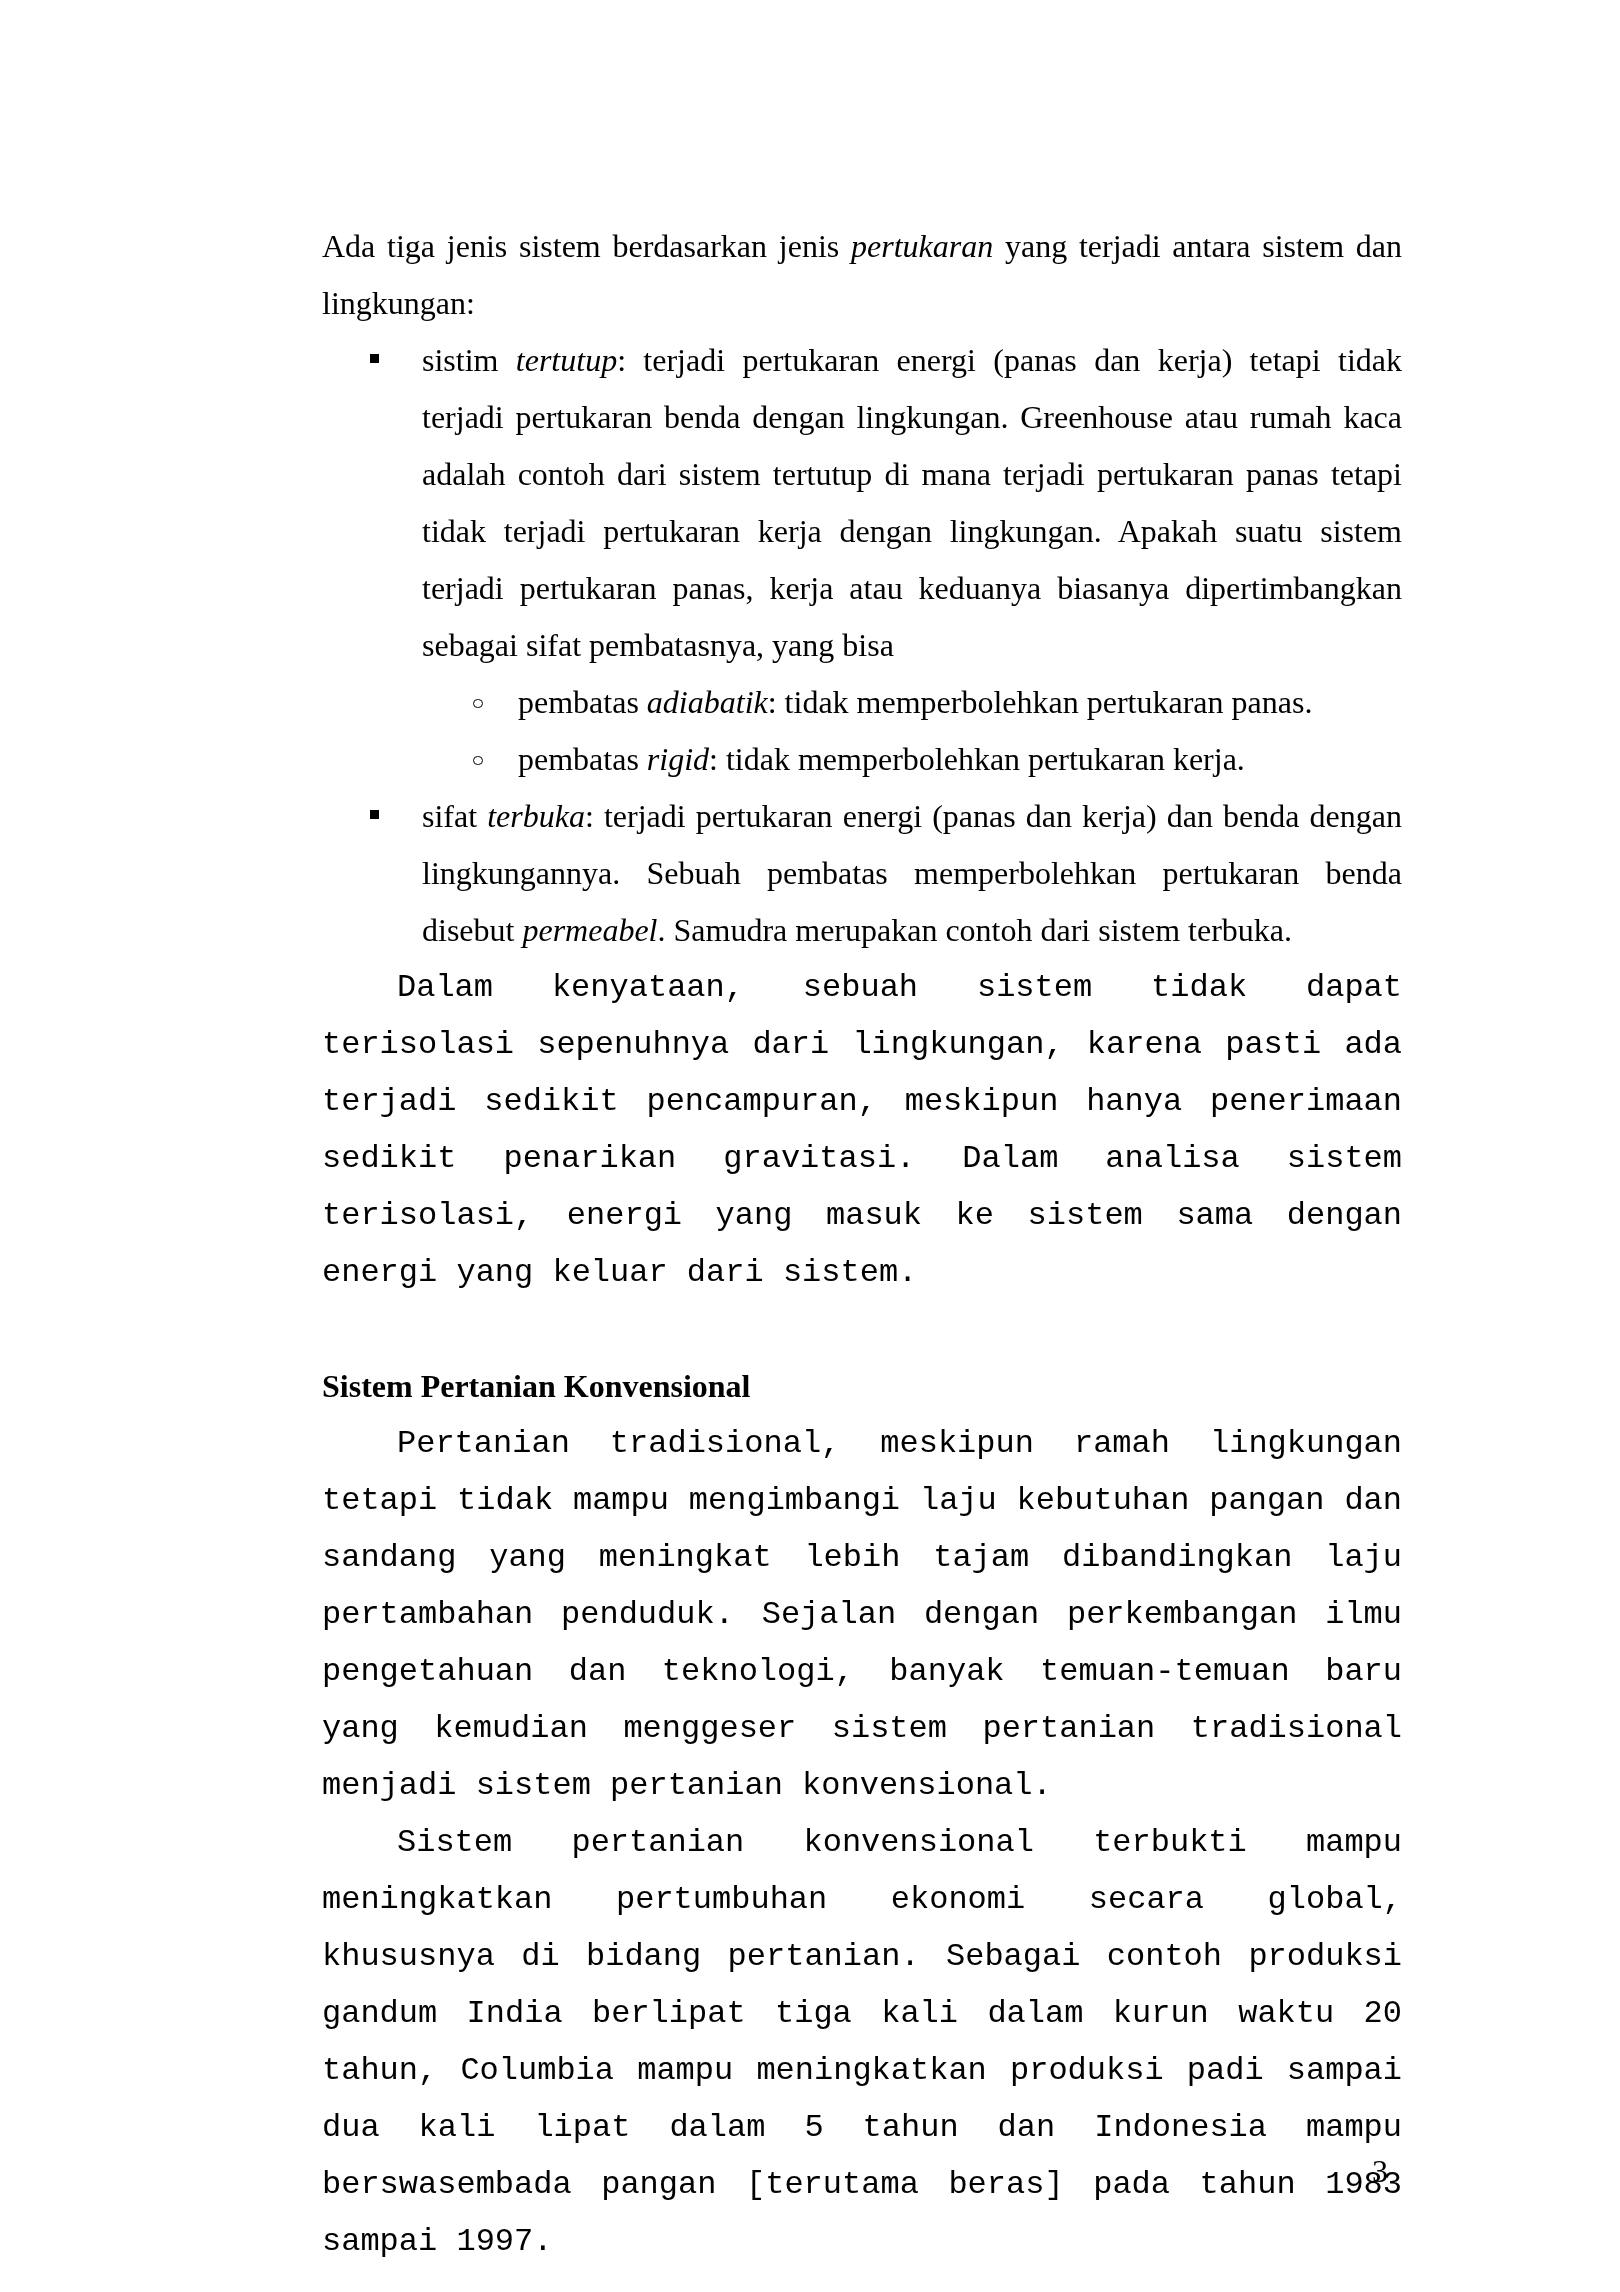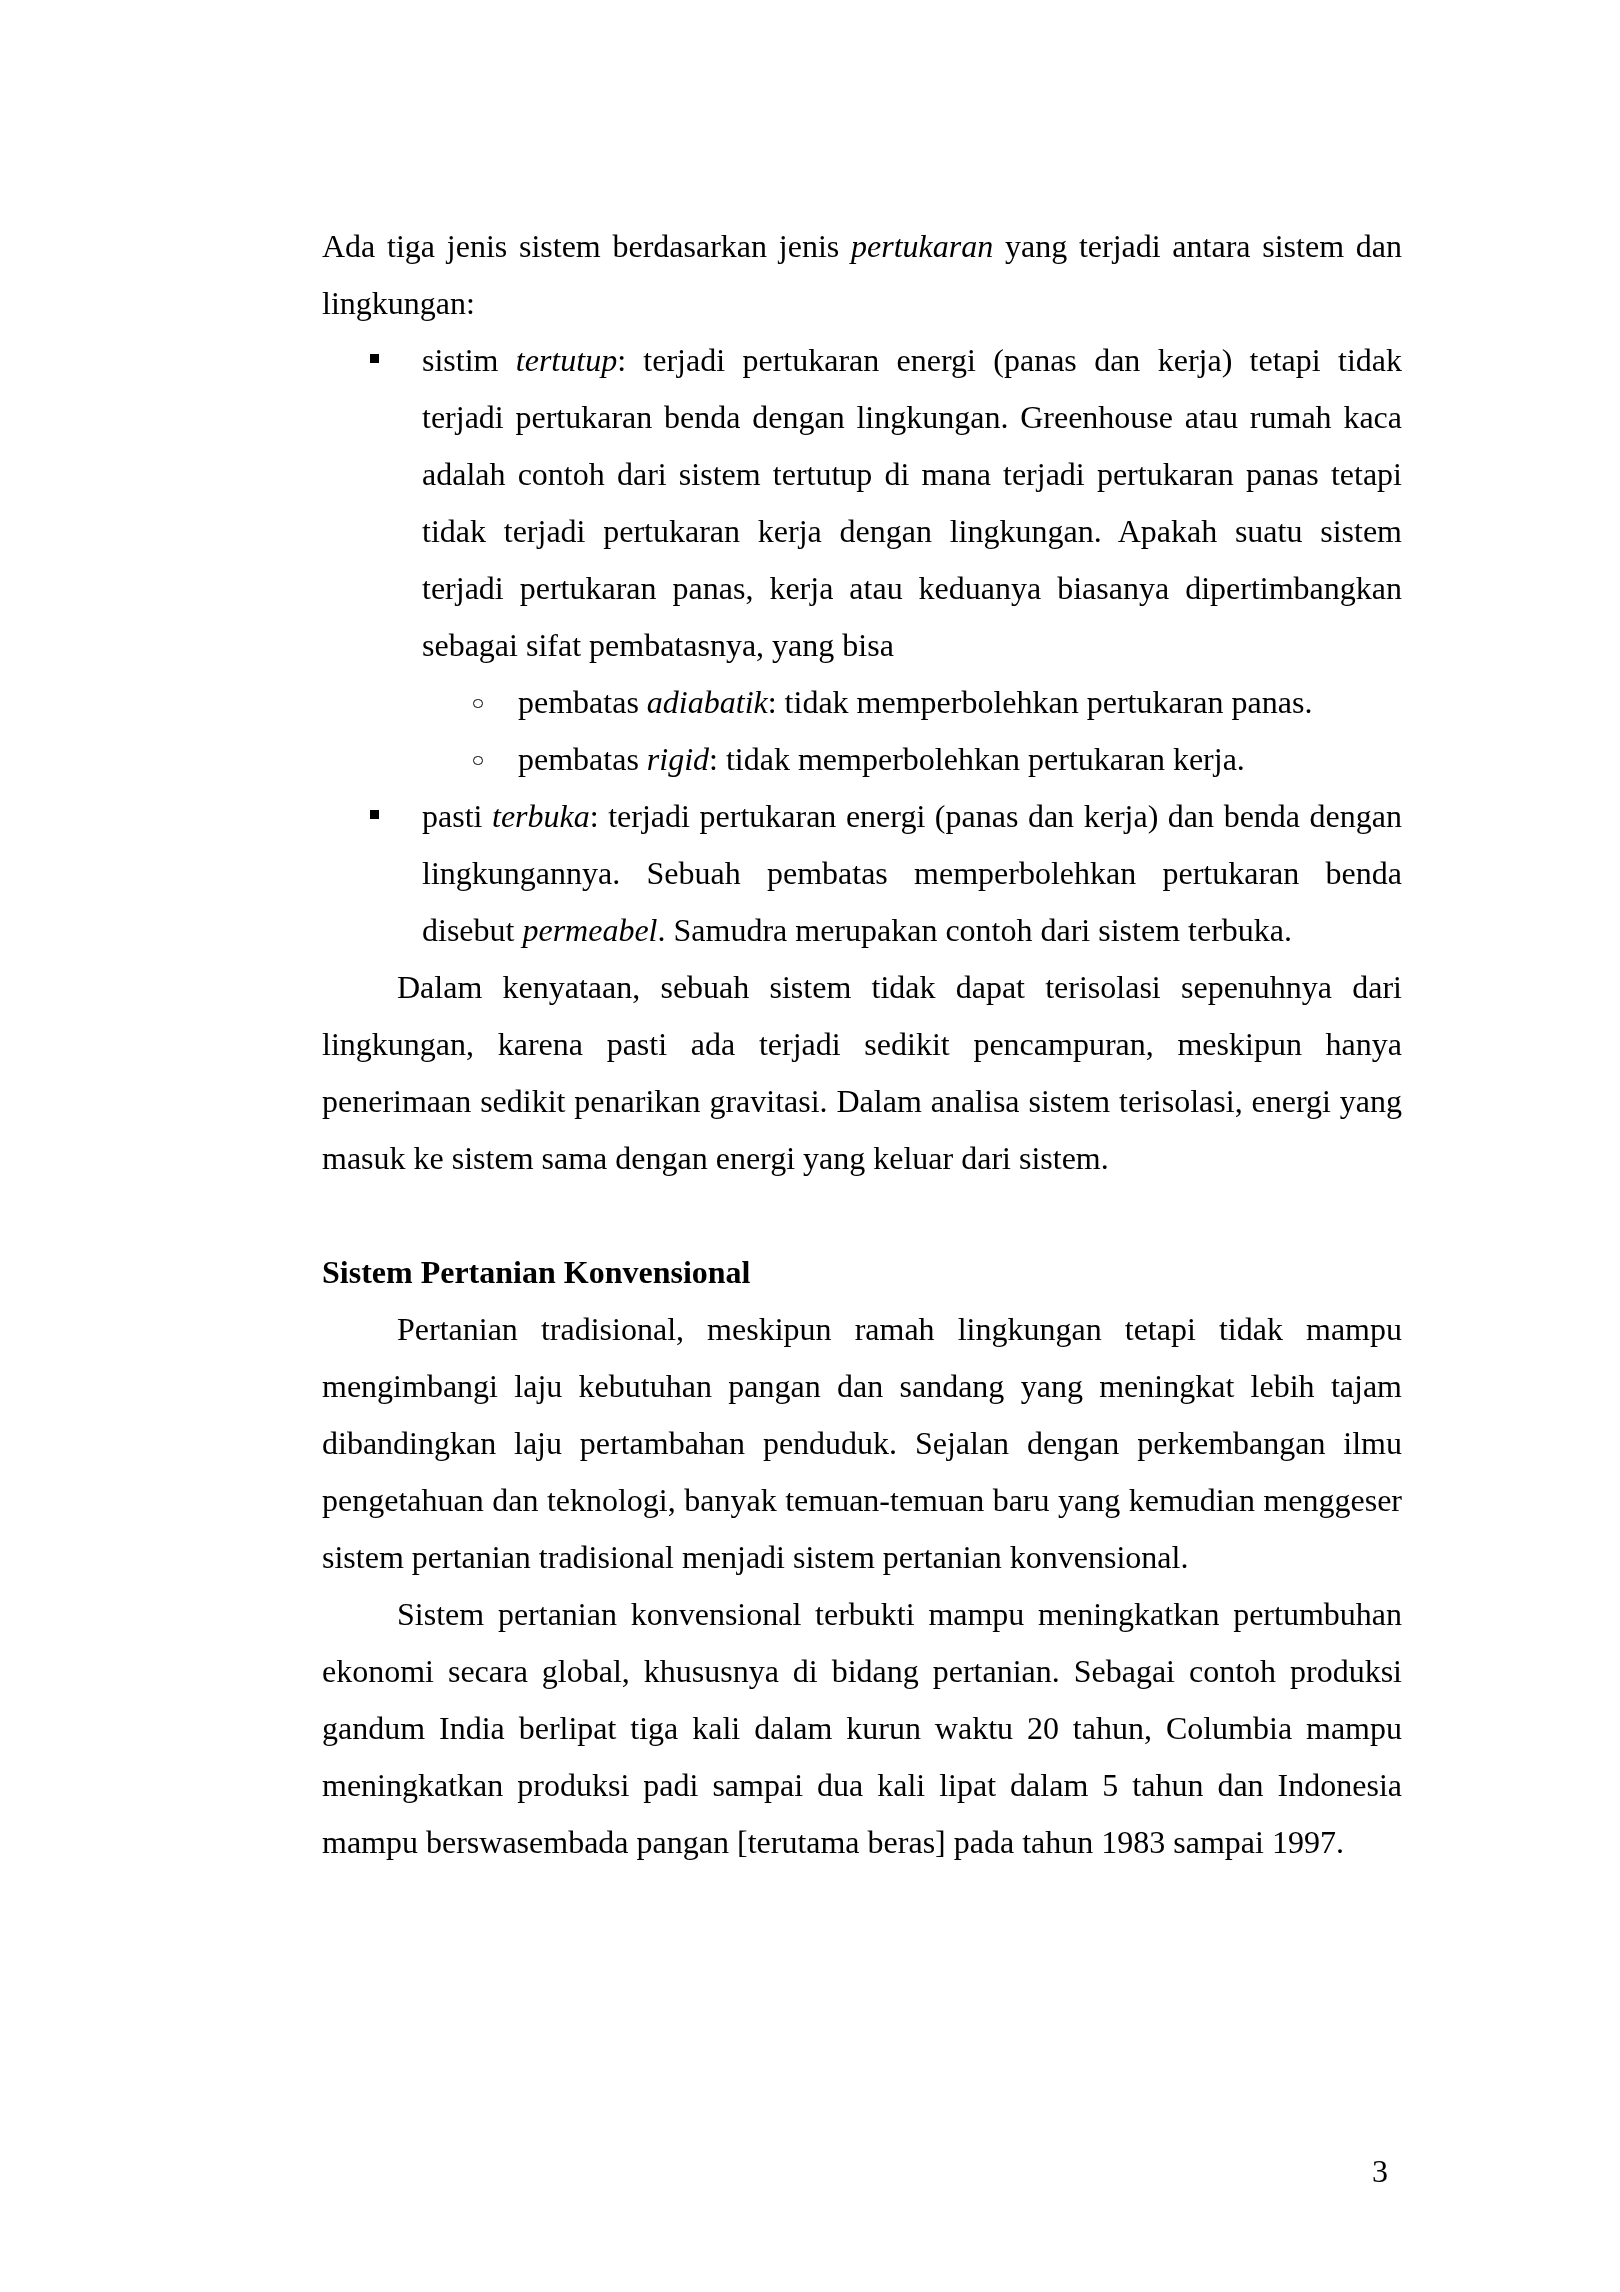--- a/index.html
+++ b/index.html
@@ -21,21 +21,21 @@
     top: 218px;
     width: 1080px;
     font-size: 32px;
     line-height: 57px;
   }
   p {
     margin: 0;
     text-align: justify;
   }
   .last-left { text-align-last: left; }
-  .indent { text-indent: 75px; }
+  .indent { text-indent: 75px; font-family: Liberation Mono, monospace; }
   ul.main {
     list-style: none;
     margin: 0;
     padding: 0;
   }
   ul.main > li {
     position: relative;
     padding-left: 100px;
     text-align: justify;
   }
@@ -114,21 +114,21 @@
           <span>pembatas </span><em>adiabatik</em><span>: tidak memperbolehkan pertukaran panas.</span>
         </li>
         <li>
           <span class="circle"></span>
           <span>pembatas </span><em>rigid</em><span>: tidak memperbolehkan pertukaran kerja.</span>
         </li>
       </ul>
     </li>
     <li class="last-left">
       <span class="bullet"></span>
-      <span>pasti </span><em>terbuka</em><span>: terjadi pertukaran energi (panas dan kerja) dan benda dengan lingkungannya. Sebuah pembatas memperbolehkan pertukaran benda disebut </span><em>permeabel</em><span>. Samudra merupakan contoh dari sistem terbuka.</span>
+      <span>sifat </span><em>terbuka</em><span>: terjadi pertukaran energi (panas dan kerja) dan benda dengan lingkungannya. Sebuah pembatas memperbolehkan pertukaran benda disebut </span><em>permeabel</em><span>. Samudra merupakan contoh dari sistem terbuka.</span>
     </li>
   </ul>
 
   <p class="indent last-left">Dalam kenyataan, sebuah sistem tidak dapat terisolasi sepenuhnya dari lingkungan, karena pasti ada terjadi sedikit pencampuran, meskipun hanya penerimaan sedikit penarikan gravitasi. Dalam analisa sistem terisolasi, energi yang masuk ke sistem sama dengan energi yang keluar dari sistem.</p>
 
   <p class="heading">Sistem Pertanian Konvensional</p>
 
   <p class="indent last-left">Pertanian tradisional, meskipun ramah lingkungan tetapi tidak mampu mengimbangi laju kebutuhan pangan dan sandang yang meningkat lebih tajam dibandingkan laju pertambahan penduduk. Sejalan dengan perkembangan ilmu pengetahuan dan teknologi, banyak temuan-temuan baru yang kemudian menggeser sistem pertanian tradisional menjadi sistem pertanian konvensional.</p>
   <p class="indent">Sistem pertanian konvensional terbukti mampu meningkatkan pertumbuhan ekonomi secara global, khususnya di bidang pertanian. Sebagai contoh produksi gandum India berlipat tiga kali dalam kurun waktu 20 tahun, Columbia mampu meningkatkan produksi padi sampai dua kali lipat dalam 5 tahun dan Indonesia mampu berswasembada pangan [terutama beras] pada tahun 1983 sampai 1997.</p>
 

